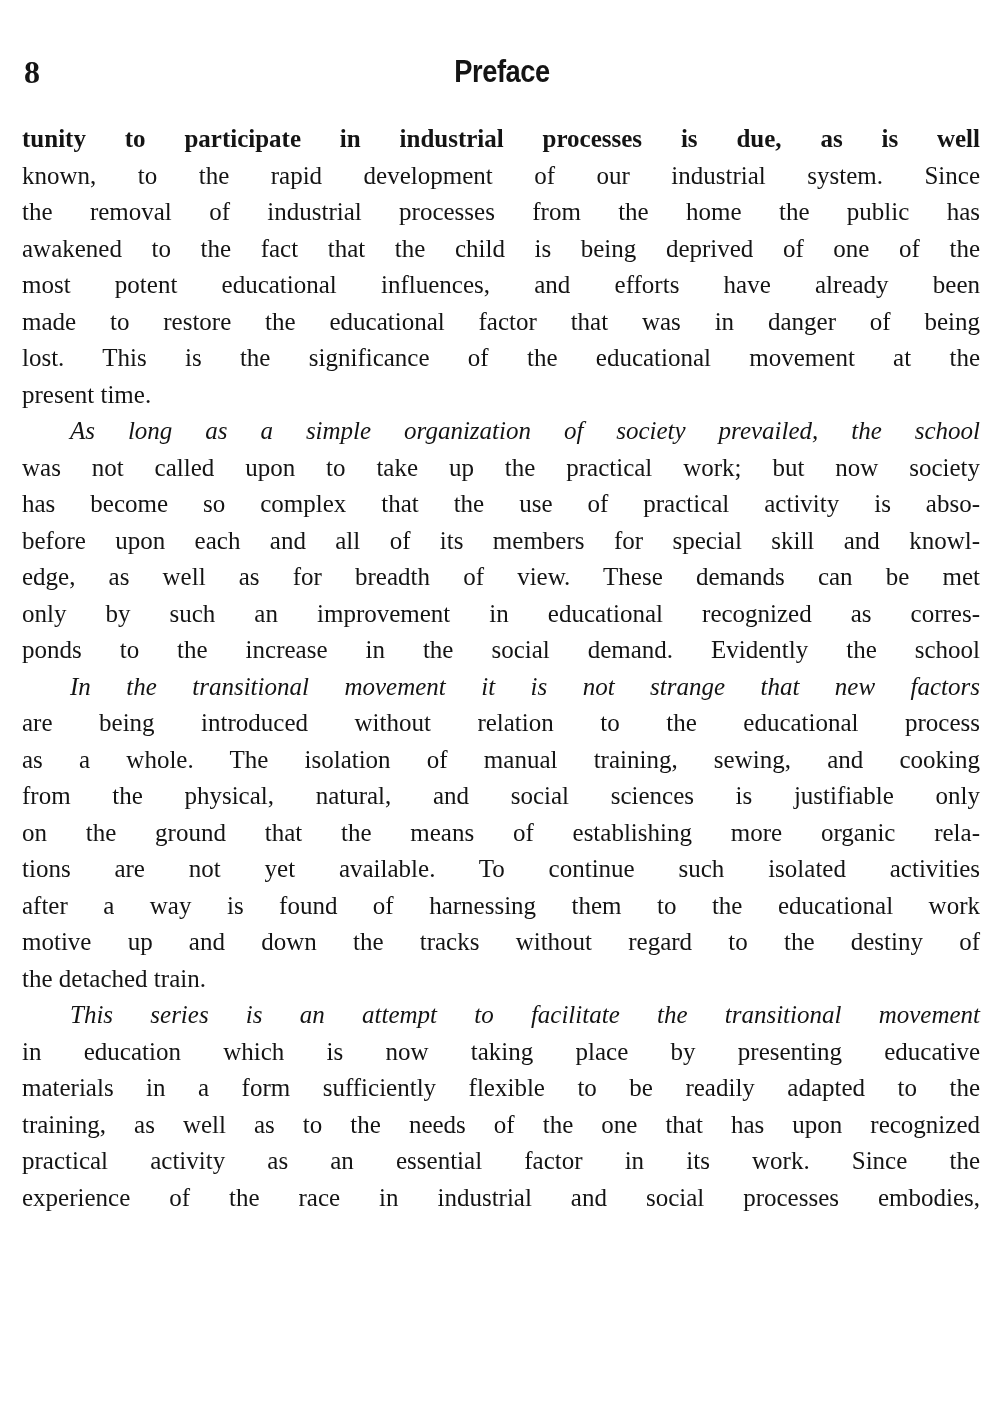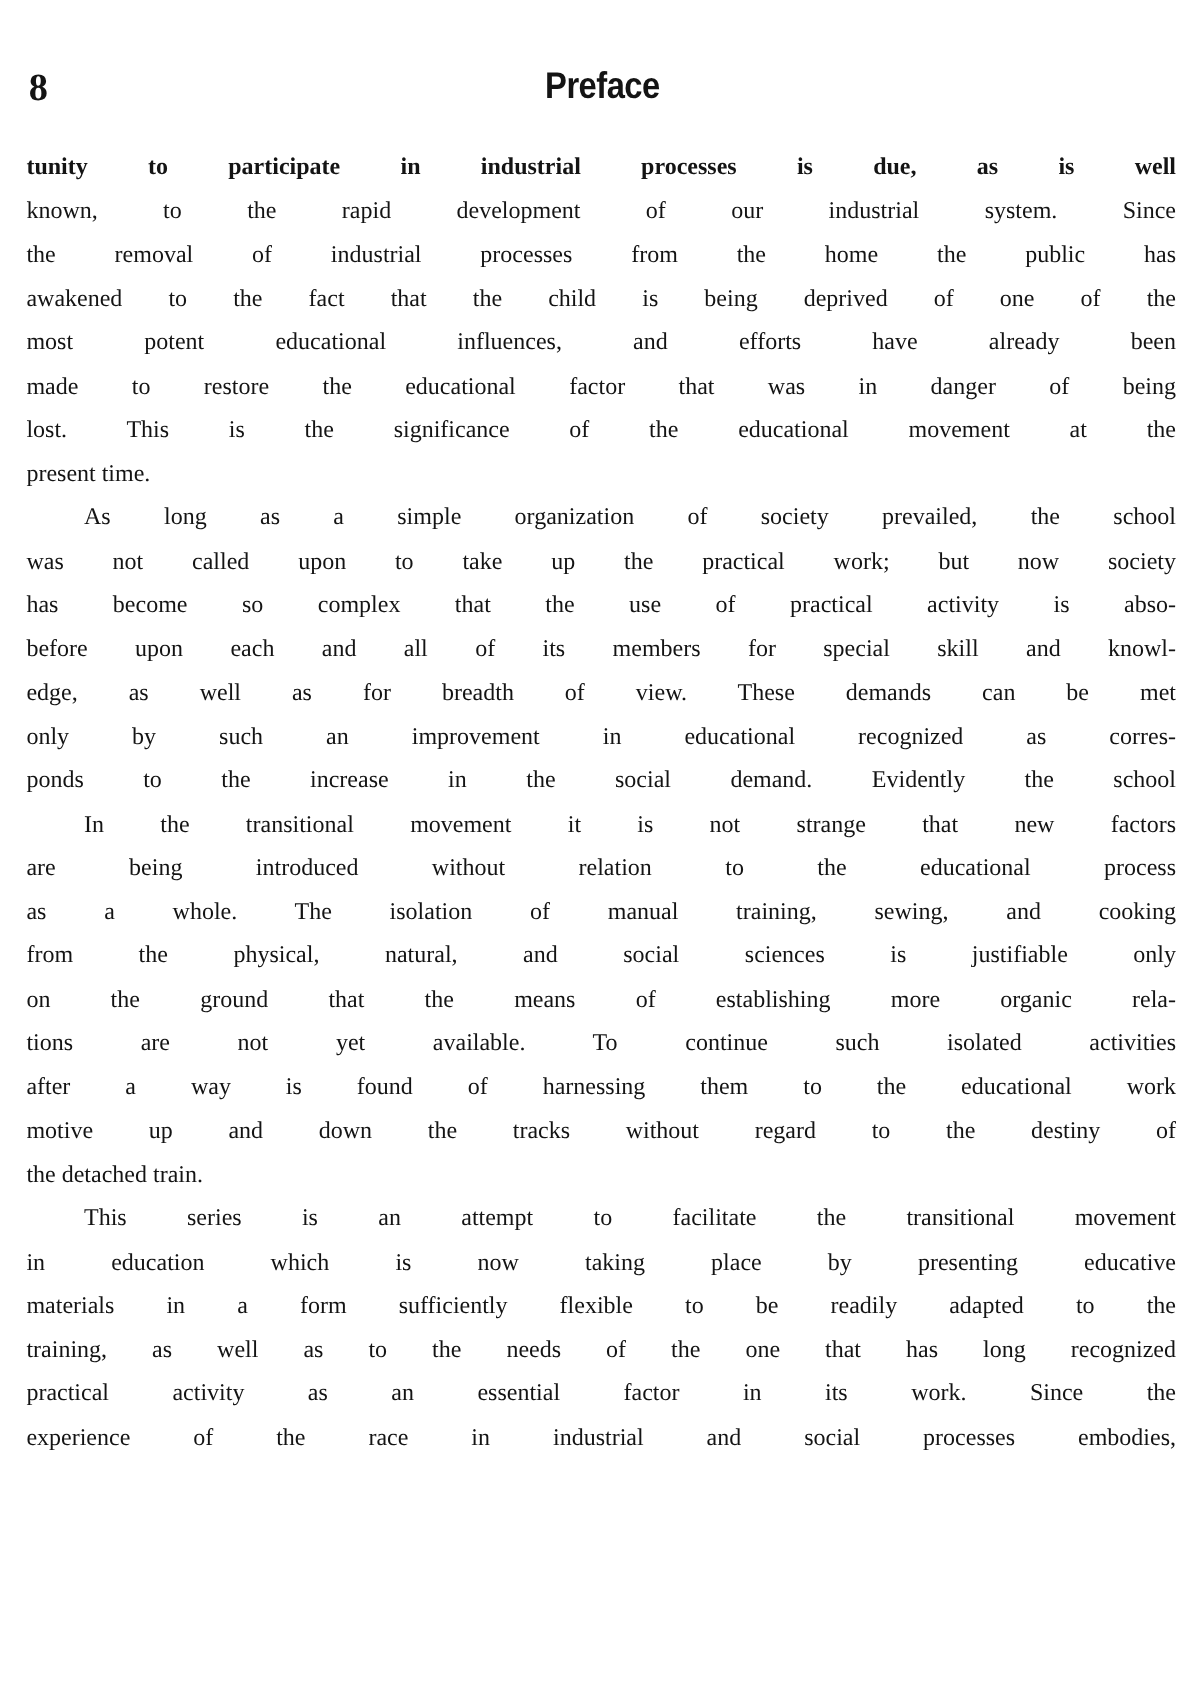--- a/index.html
+++ b/index.html
@@ -1,24 +1,24 @@
 <!DOCTYPE html>
 <html><head>
   <meta charset="utf-8">
   <style>
     html, body { margin: 0; padding: 0; background: #ffffff; }
     body { width: 1000px; height: 1408px; position: relative; overflow: hidden; color: #141414; }
     .page { position: absolute; left: 0; top: 0; width: 1000px; height: 1408px; }
     .header { position: absolute; left: 22px; top: 50px; width: 960px; height: 44px; }
     .page-num { position: absolute; left: 2px; top: 0; font-family: "Liberation Serif", serif; font-weight: bold; font-size: 32px; line-height: 44px; }
     .running-head { position: absolute; left: 0; right: 0; top: 0; text-align: center; font-family: "Liberation Sans", sans-serif; font-weight: bold; font-size: 31px; line-height: 44px; letter-spacing: -0.5px; transform: scaleX(0.88); }
-    .body-text { position: absolute; left: 22px; top: 121px; width: 958px; font-family: "Liberation Serif", serif; font-size: 20px; line-height: 36.5px; }
+    .body-text { position: absolute; left: 22px; top: 121px; width: 958px; font-family: "Liberation Serif", serif; font-size: 25px; line-height: 36.5px; }
     .line { display: block; white-space: nowrap; text-align: justify; text-align-last: justify; height: 36.5px; overflow: visible; }
     .line.last { text-align-last: left; }
-    .line.indent { padding-left: 48px; }
+    .line.indent { padding-left: 48px; font-style: italic; }
     .line.bold { font-weight: bold; }
   </style>
 </head>
 <body>
 
 <div class="page">
   <div class="header">
     <span class="page-num">8</span>
     <div class="running-head">Preface</div>
   </div>
@@ -51,18 +51,18 @@
       <span class="line">on the ground that the means of establishing more organic rela-</span>
       <span class="line">tions are not yet available.  To continue such isolated activities</span>
       <span class="line">after a way is found of harnessing them to the educational work</span>
       <span class="line">motive up and down the tracks without regard to the destiny of</span>
       <span class="line last">the detached train.</span>
     </div>
     <div>
       <span class="line indent">This series is an attempt to facilitate the transitional movement</span>
       <span class="line">in education which is now taking place by presenting educative</span>
       <span class="line">materials in a form sufficiently flexible to be readily adapted to the</span>
-      <span class="line">training, as well as to the needs of the one that has long recognized</span>
+      <span class="line">training, as well as to the needs of the one that has upon recognized</span>
       <span class="line">practical activity as an essential factor in its work.  Since the</span>
       <span class="line">experience of the race in industrial and social processes embodies,</span>
     </div>
   </div>
 </div>
 
 </body></html>

